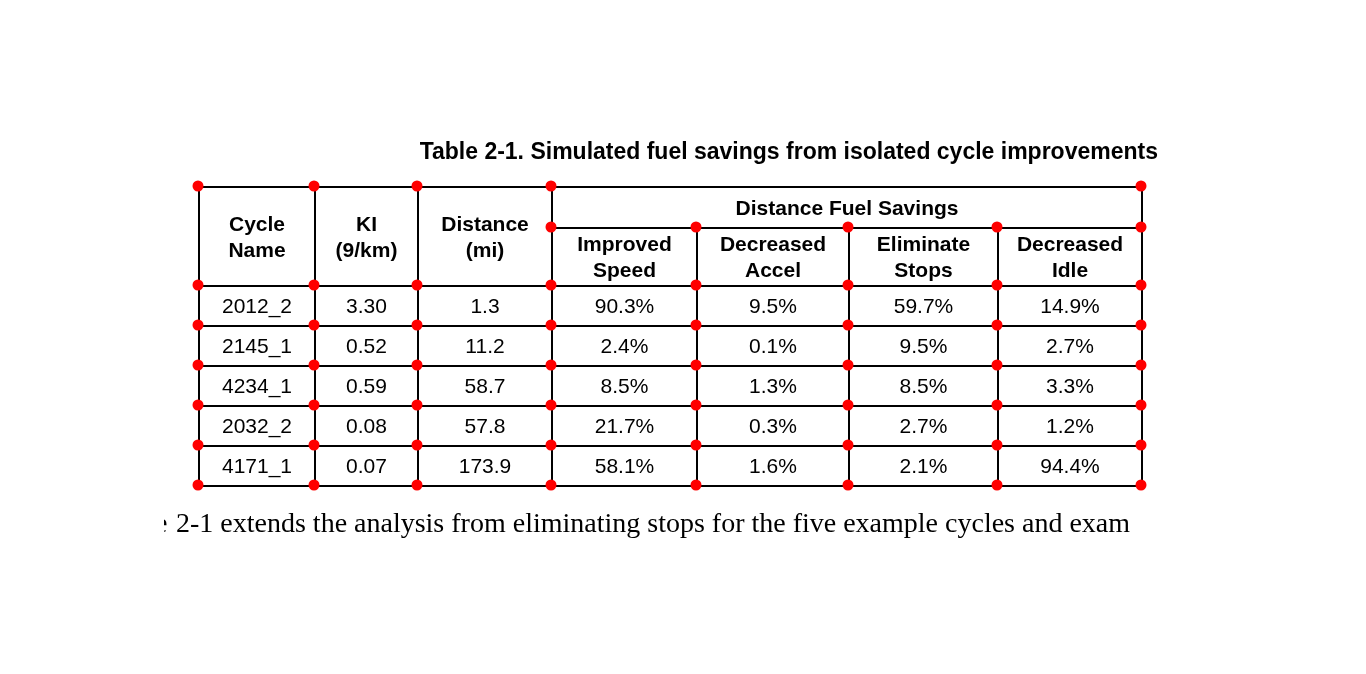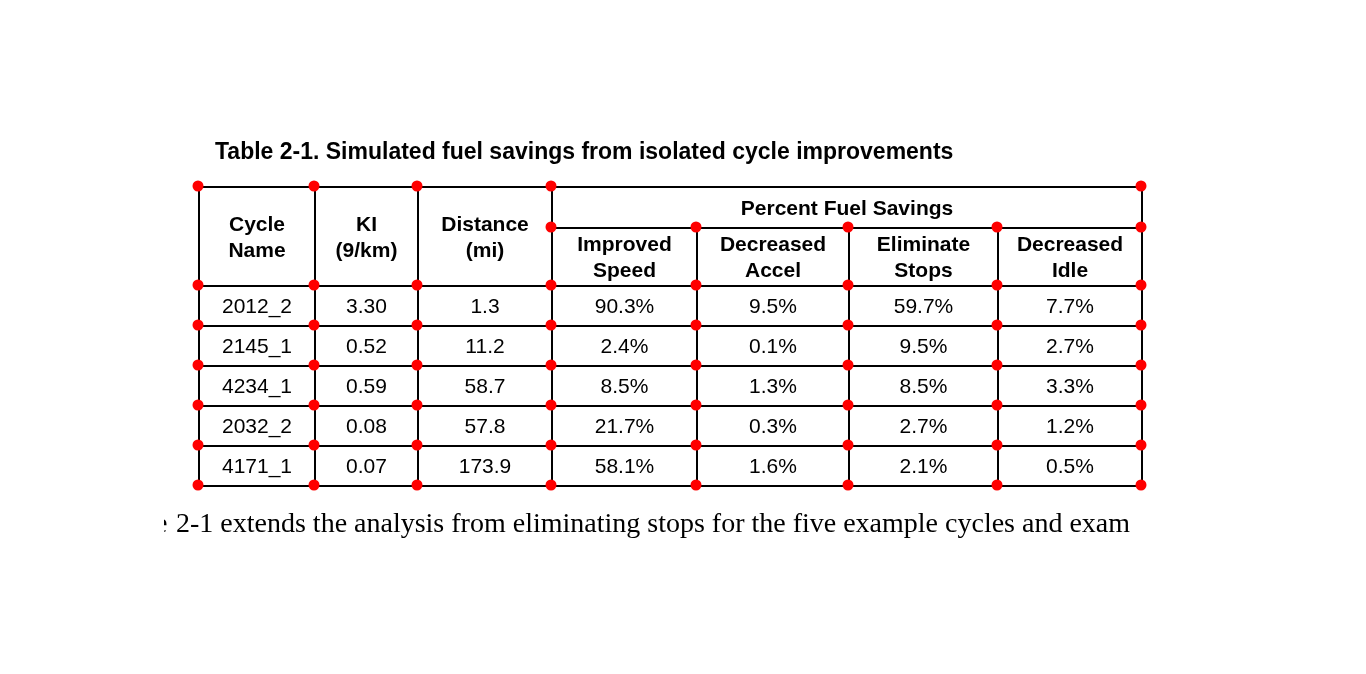--- a/index.html
+++ b/index.html
@@ -11,21 +11,21 @@
     overflow: hidden;
     font-family: "Liberation Sans", sans-serif;
     color: #000000;
   }
 
   .caption {
     position: absolute;
     left: 215px;
     top: 138px;
     width: 943px;
-    text-align: left;
+    text-align: right;
     font-weight: bold;
     font-size: 23px;
     line-height: 27px;
     letter-spacing: 0px;
     white-space: nowrap;
   }
 
   .tablewrap {
     position: absolute;
     left: 198px;
@@ -117,42 +117,42 @@
         <col style="width:144px">
       </colgroup>
       <thead>
         <tr class="hr1">
           <th rowspan="2">Cycle
 Name</th>
           <th rowspan="2">KI
 (9/km)</th>
           <th rowspan="2">Distance
 (mi)</th>
-          <th colspan="4">Percent Fuel Savings</th>
+          <th colspan="4">Distance Fuel Savings</th>
         </tr>
         <tr class="hr2">
           <th>Improved
 Speed</th>
           <th>Decreased
 Accel</th>
           <th>Eliminate
 Stops</th>
           <th>Decreased
 Idle</th>
         </tr>
       </thead>
       <tbody class="databody">
           <tr>
             <td>2012_2</td>
             <td>3.30</td>
             <td>1.3</td>
             <td>90.3%</td>
             <td>9.5%</td>
             <td>59.7%</td>
-            <td>7.7%</td>
+            <td>14.9%</td>
           </tr>
           <tr>
             <td>2145_1</td>
             <td>0.52</td>
             <td>11.2</td>
             <td>2.4%</td>
             <td>0.1%</td>
             <td>9.5%</td>
             <td>2.7%</td>
           </tr>
@@ -174,21 +174,21 @@
             <td>2.7%</td>
             <td>1.2%</td>
           </tr>
           <tr>
             <td>4171_1</td>
             <td>0.07</td>
             <td>173.9</td>
             <td>58.1%</td>
             <td>1.6%</td>
             <td>2.1%</td>
-            <td>0.5%</td>
+            <td>94.4%</td>
           </tr>
         </tbody>
     </table>
     <div class="dotlayer">
         <div class="dot" style="left: 0px; top: 0px; background: rgb(255, 0, 0);"></div>
         <div class="dot" style="left: 116px; top: 0px; background: rgb(255, 0, 0);"></div>
         <div class="dot" style="left: 219px; top: 0px; background: rgb(255, 0, 0);"></div>
         <div class="dot" style="left: 353px; top: 0px; background: rgb(255, 0, 0);"></div>
         <div class="dot" style="left: 943px; top: 0px; background: rgb(255, 0, 0);"></div>
         <div class="dot" style="left: 353px; top: 41px; background: rgb(255, 0, 0);"></div>

